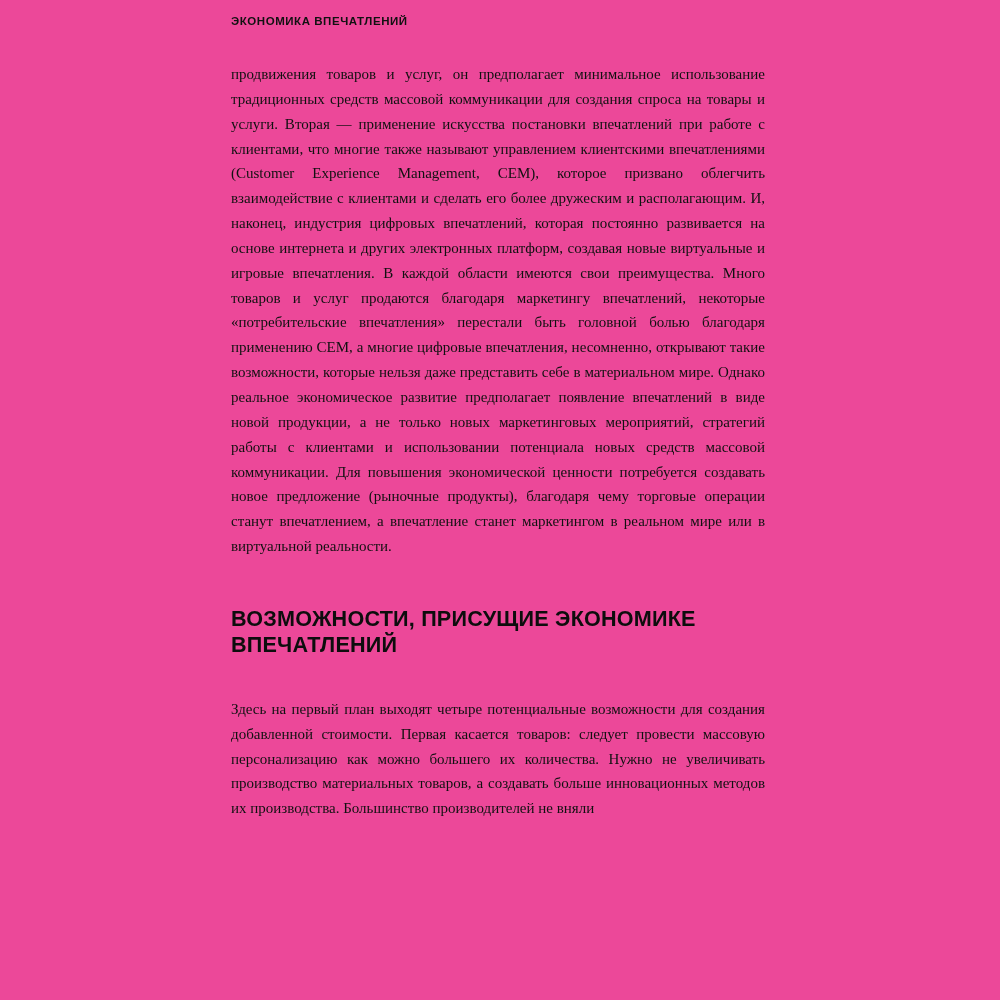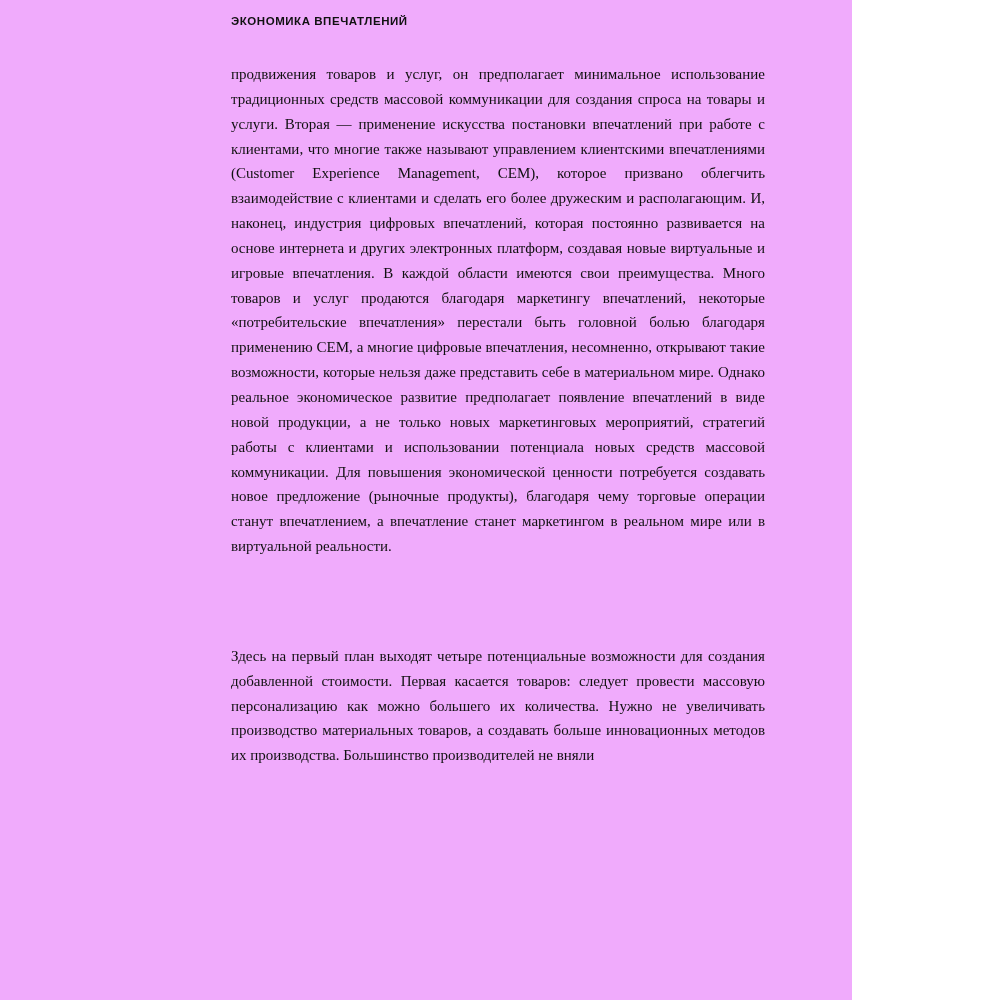--- a/index.html
+++ b/index.html
@@ -4,23 +4,23 @@
 <title>Page</title>
 <style>
   html, body {
     margin: 0;
     padding: 0;
     background: #ffffff;
   }
 
   #page {
     position: relative;
-    width: 852px;
+    width: 1000px;
     height: 1000px;
-    background: #f0abfc;
+    background: #ec4899;
     overflow: hidden;
     font-family: "Liberation Serif", "DejaVu Serif", serif;
     color: #111111;
     text-decoration: underline;
     -webkit-font-smoothing: antialiased;
   }
 
   
   .running-header {
     position: absolute;
@@ -95,20 +95,21 @@
 <div id="page">
 
   <div class="running-header">ЭКОНОМИКА ВПЕЧАТЛЕНИЙ</div>
 
   <div class="text-column">
 
     <p class="body-paragraph">продвижения товаров и услуг, он предполагает минимальное использование традиционных средств массовой коммуникации для создания спроса на товары и услуги. Вторая — применение искусства постановки впечатлений при работе с клиентами, что многие также называют управлением клиентскими впечатлениями (Customer Experience Management, CEM), которое призвано облегчить взаимодействие с клиентами и сделать его более дружеским и располагающим. И, наконец, индустрия цифровых впечатлений, которая постоянно развивается на основе интернета и других электронных платформ, создавая новые виртуальные и игровые впечатления. В каждой области имеются свои преимущества. Много товаров и услуг продаются благодаря маркетингу впечатлений, некоторые «потребительские впечатления» перестали быть головной болью благодаря применению CEM, а многие цифровые впечатления, несомненно, открывают такие возможности, которые нельзя даже представить себе в материальном мире. Однако реальное экономическое развитие предполагает появление впечатлений в виде новой продукции, а не только новых маркетинговых мероприятий, стратегий работы с клиентами и использовании потенциала новых средств массовой коммуникации. Для повышения экономической ценности потребуется создавать новое предложение (рыночные продукты), благодаря чему торговые операции станут впечатлением, а впечатление станет маркетингом в реальном мире или в виртуальной реальности.</p>
 
     <div class="gap-before-heading"></div>
 
+    <h2 class="section-heading">ВОЗМОЖНОСТИ, ПРИСУЩИЕ ЭКОНОМИКЕ ВПЕЧАТЛЕНИЙ</h2>
 
     <div class="gap-after-heading"></div>
 
     <p class="body-paragraph last-line-flush">Здесь на первый план выходят четыре потенциальные возможности для создания добавленной стоимости. Первая касается товаров: следует провести массовую персонализацию как можно большего их количества. Нужно не увеличивать производство материальных товаров, а создавать больше инновационных методов их производства. Большинство производителей не вняли</p>
 
   </div>
 
   <div class="folio">16</div>
 
 </div>

